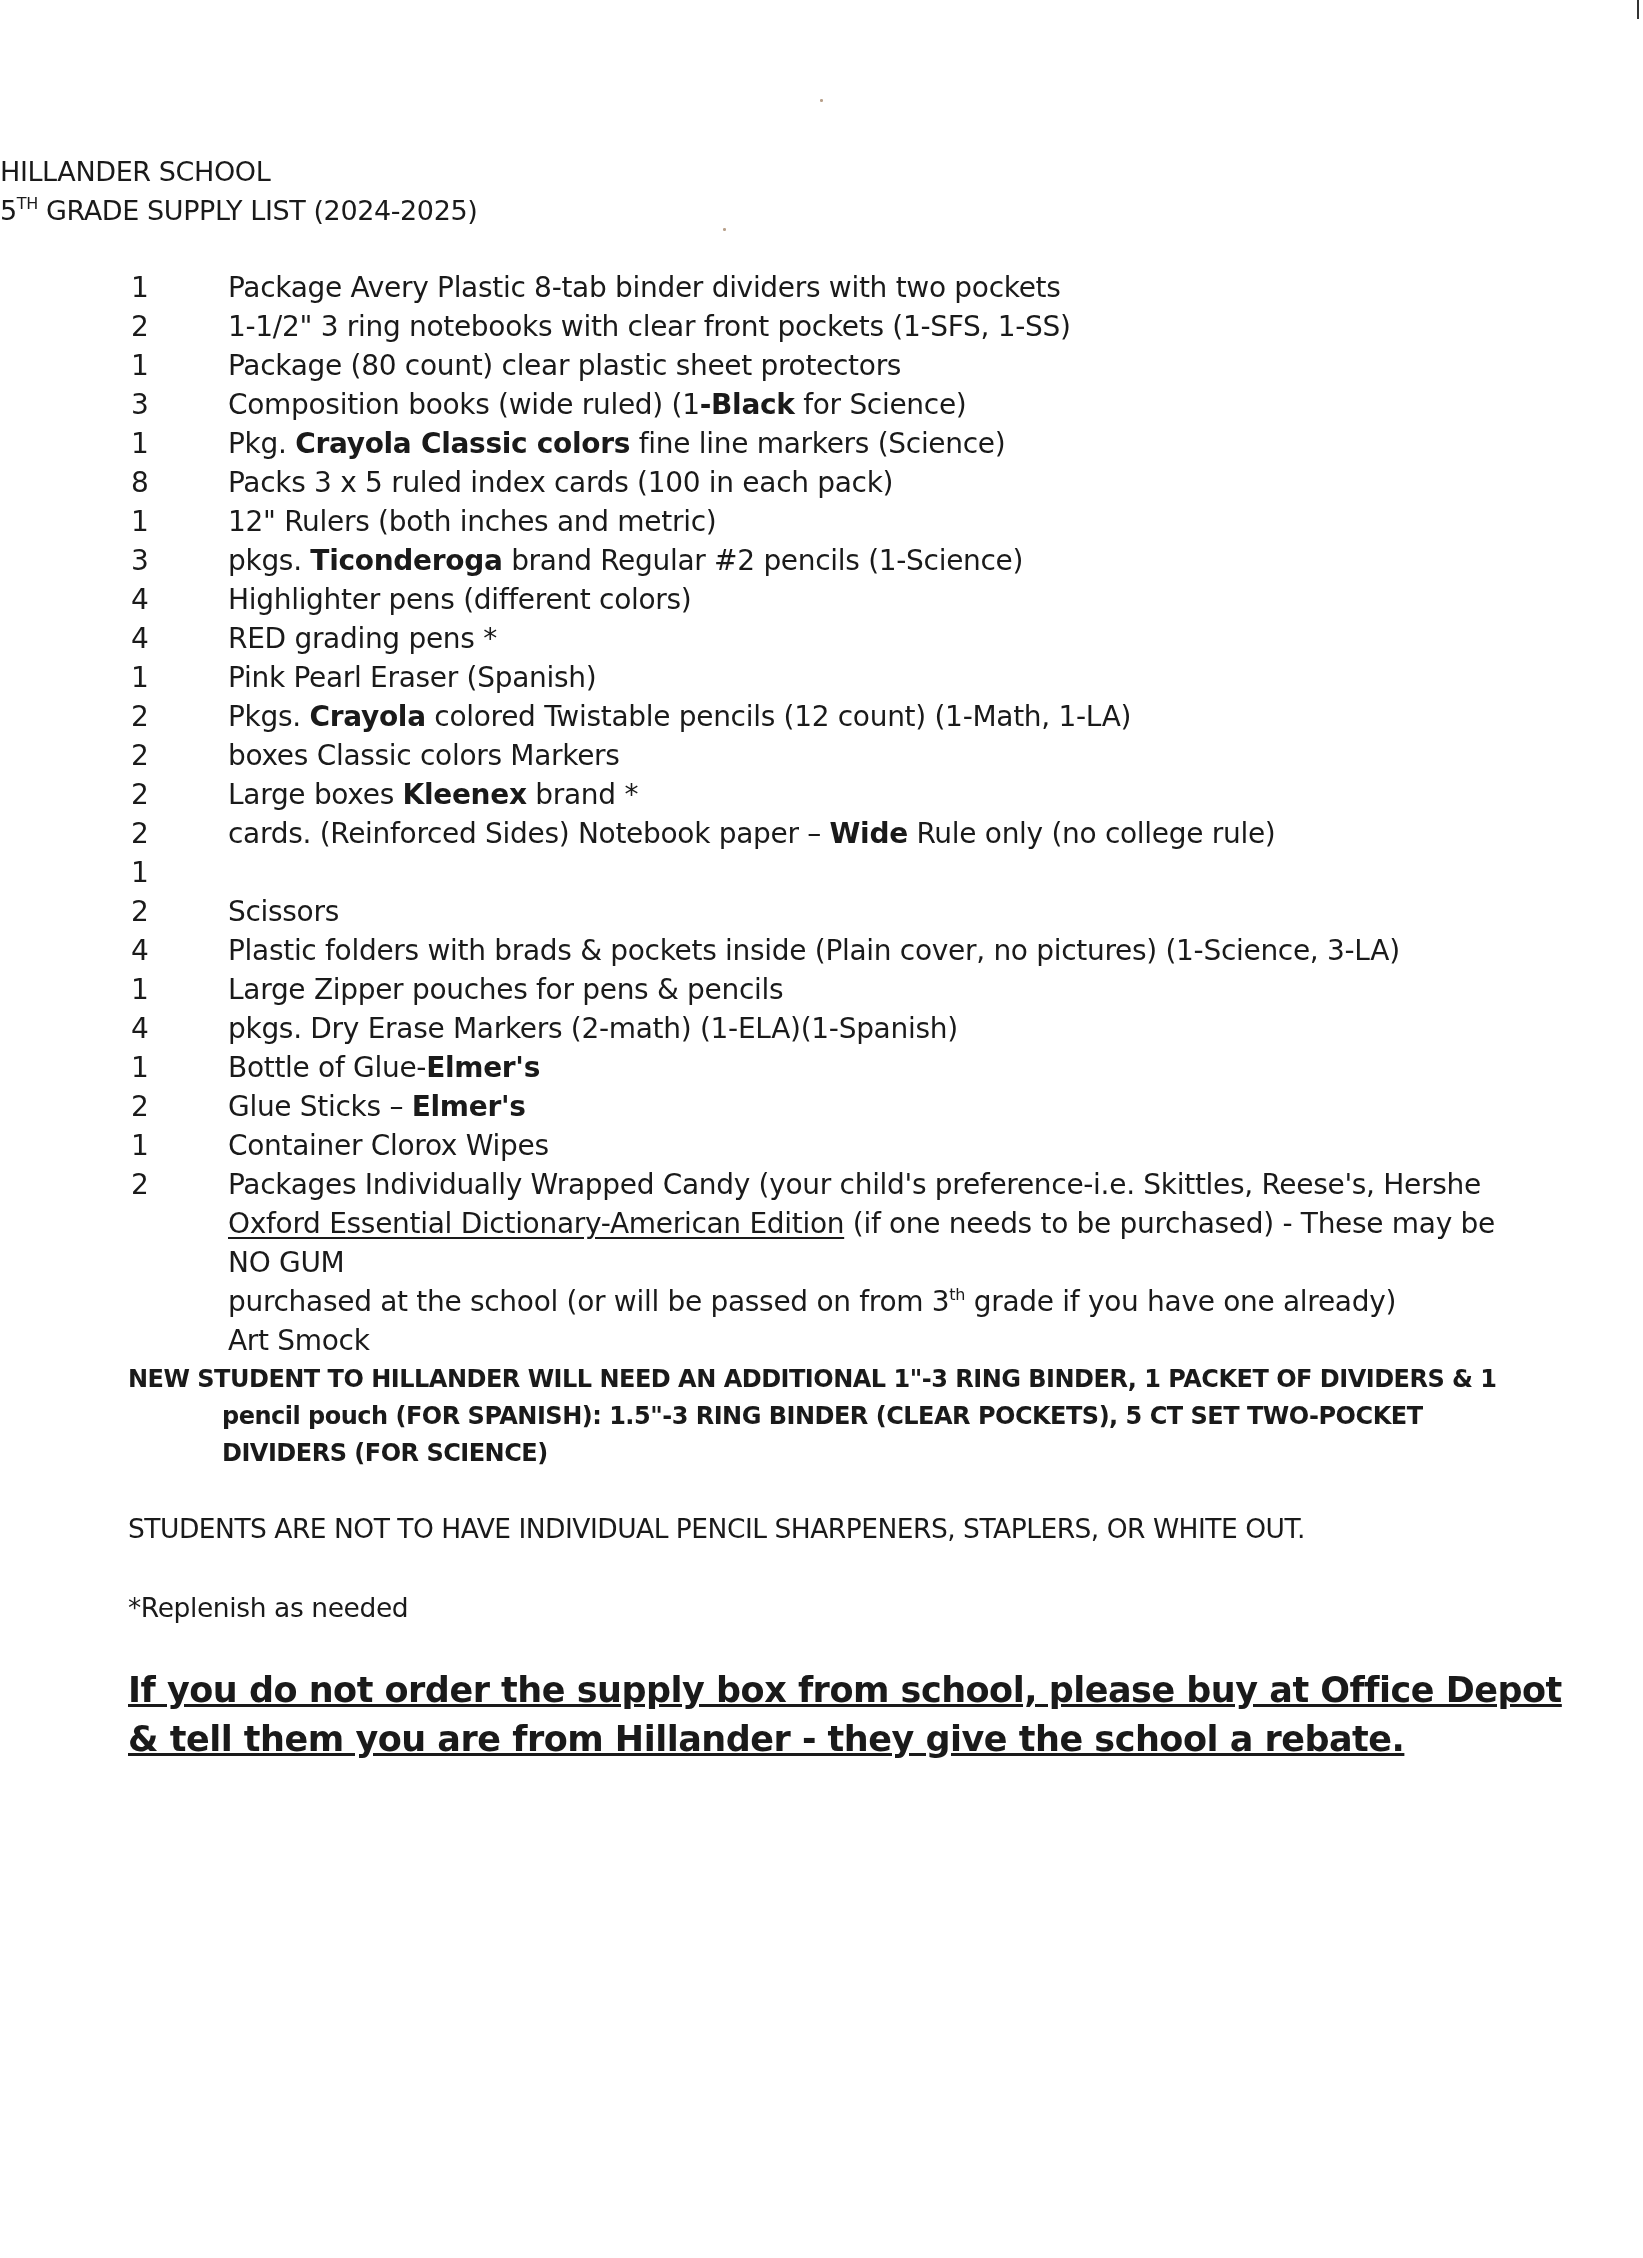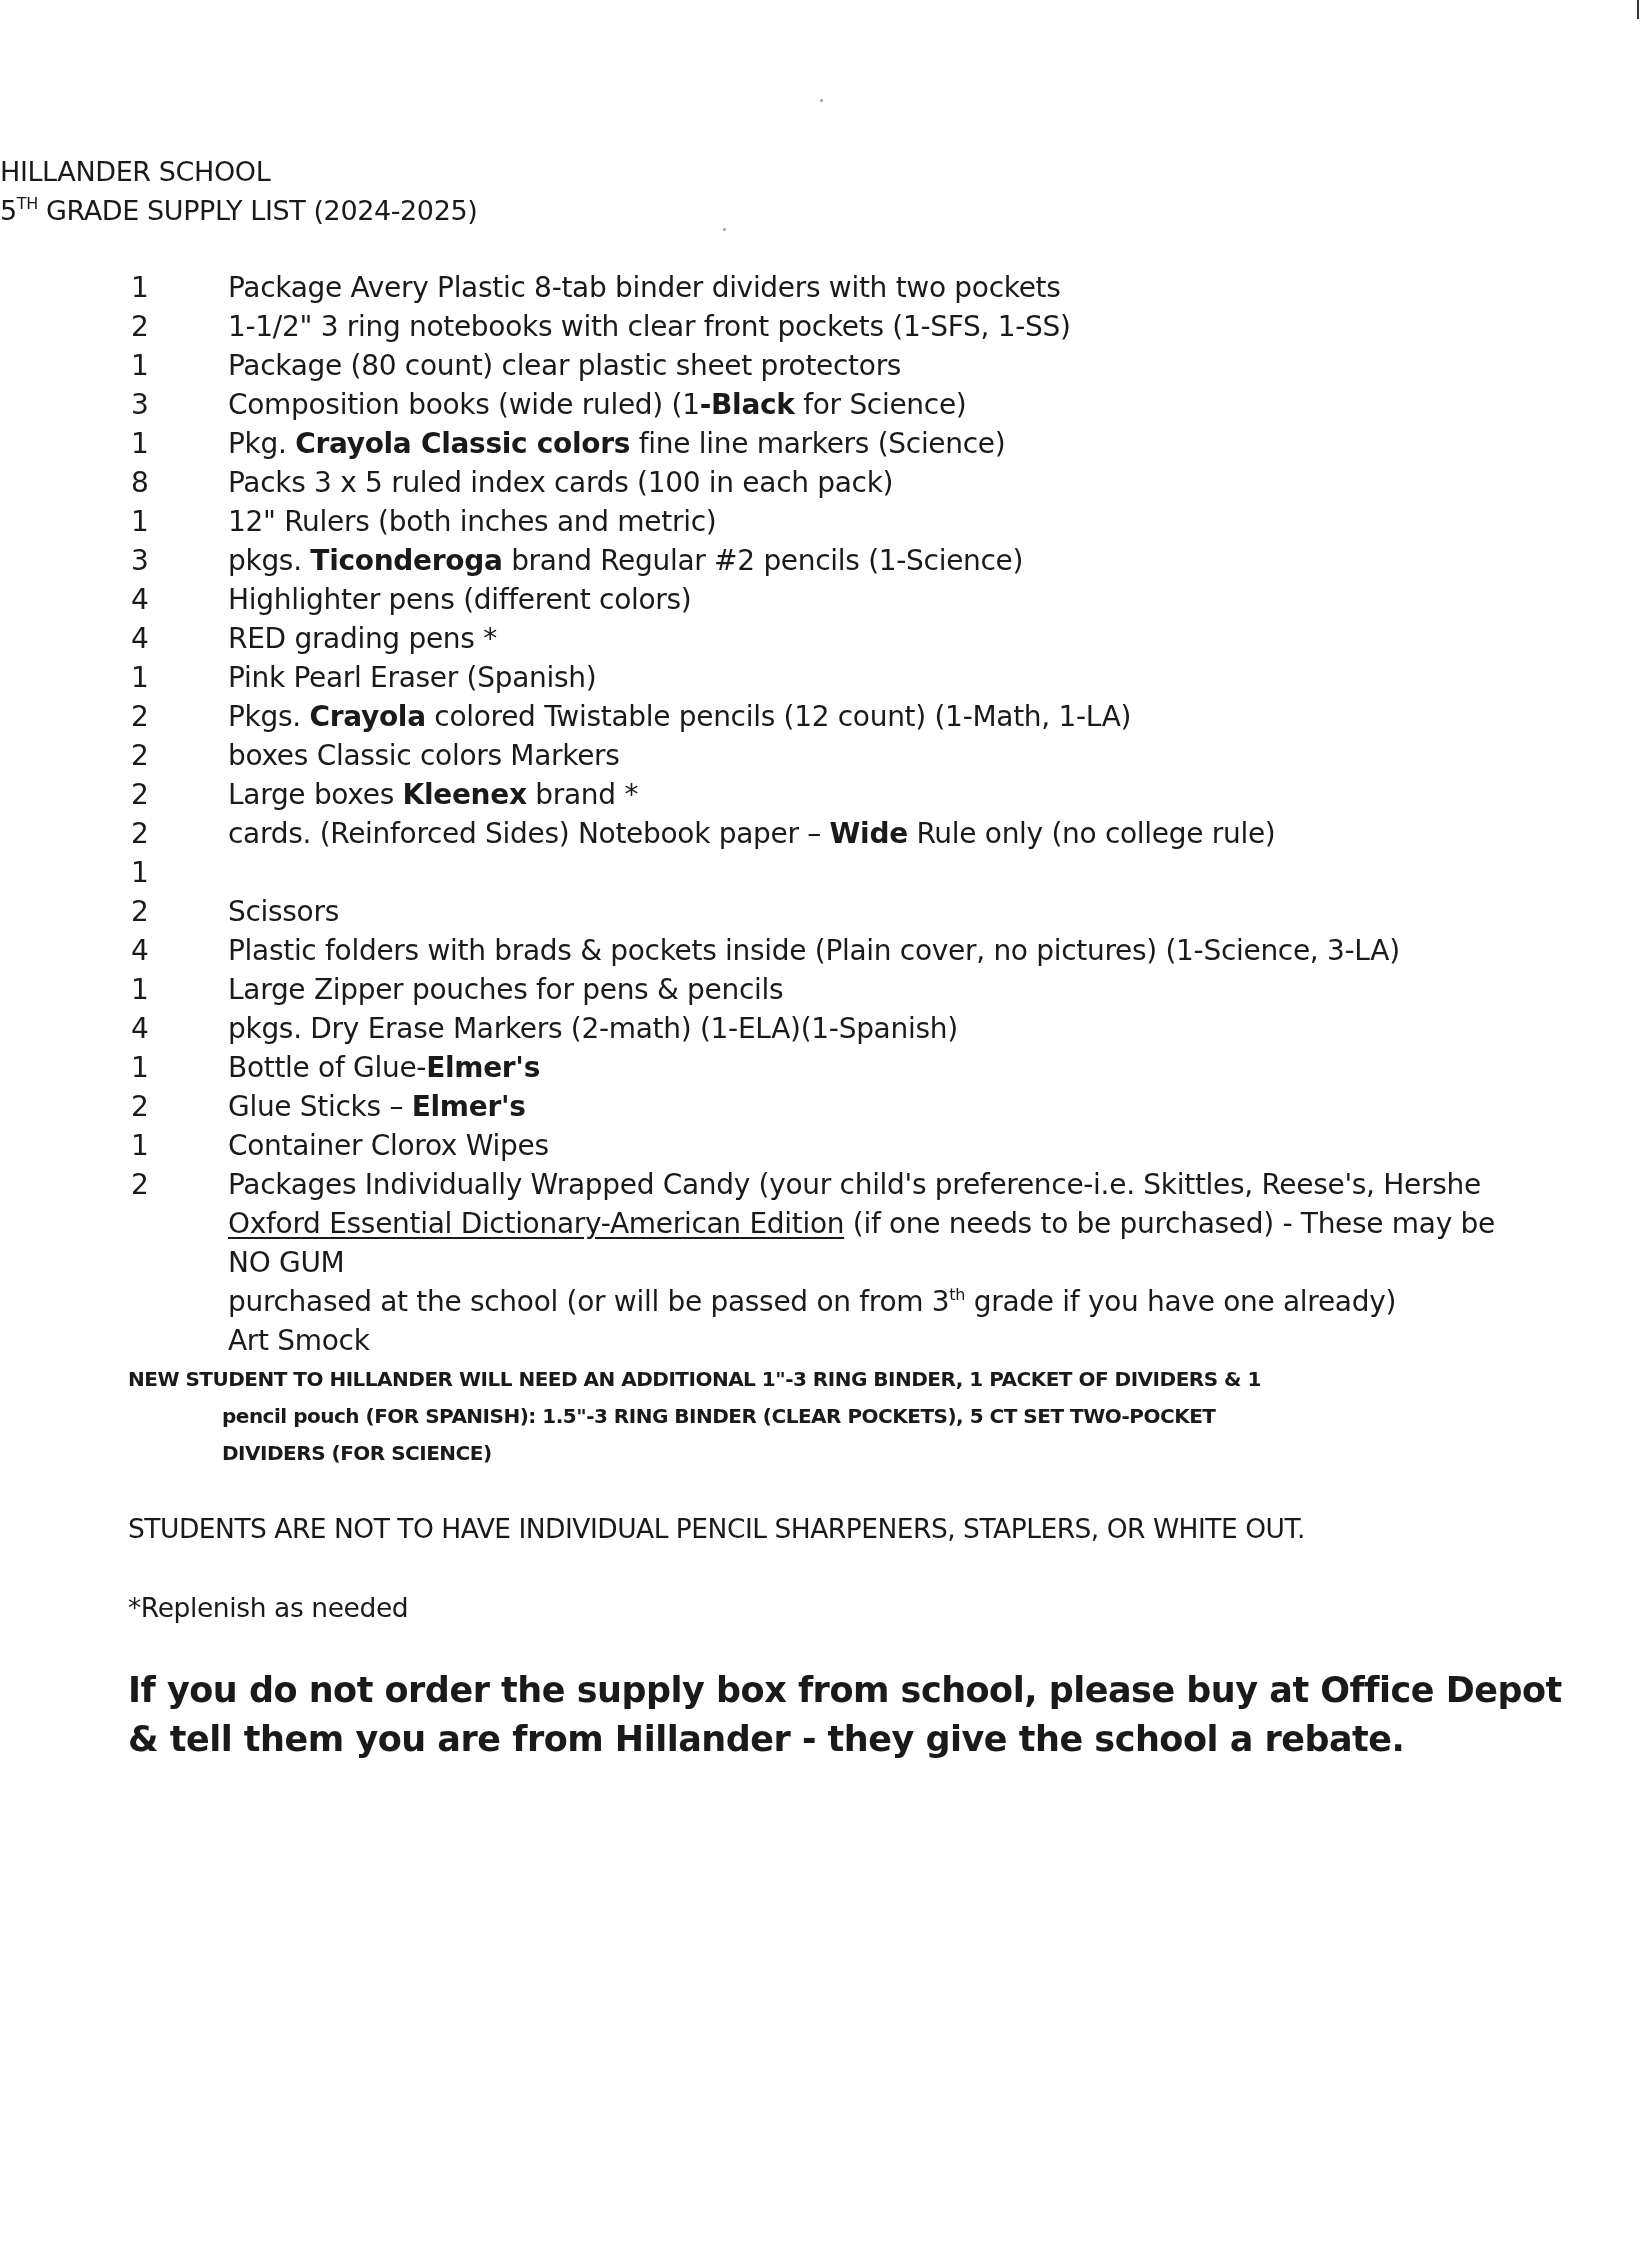--- a/index.html
+++ b/index.html
@@ -22,34 +22,34 @@
     position: relative; height: 39px; line-height: 39px; font-size: 28px;
     white-space: nowrap; letter-spacing: -0.3px;
   }
   .qty { position: absolute; left: 131px; width: 35px; }
   .desc { position: absolute; left: 228px; text-align: center; }
   .desc b { font-weight: bold; }
   .desc u { text-decoration: underline; text-underline-offset: 4.4px; }
   .desc sup { font-size: 16px; vertical-align: 10.6px; line-height: 0; }
   .new-student {
     position: absolute; top: 1361px; left: 128px; width: 1429px;
-    font-size: 20px; font-weight: bold; line-height: 37px; letter-spacing: -0.5px;
+    font-size: 24px; font-weight: bold; line-height: 37px; letter-spacing: -0.5px;
   }
   .new-student .indent { display: block; padding-left: 94px; }
   .notice {
     position: absolute; top: 1509px; left: 128px; font-size: 26.5px; letter-spacing: -0.5px;
     line-height: 39px; white-space: nowrap;
   }
   .replenish {
     position: absolute; top: 1588px; left: 128px; font-size: 26.5px; line-height: 39px;
     letter-spacing: -0.4px;
   }
   .promo {
     position: absolute; top: 1666px; left: 128px; width: 1500px;
-    font-size: 35px; font-weight: bold; line-height: 49px; letter-spacing: -0.5px;
+    font-size: 35px; font-weight: bold; line-height: 49px; letter-spacing: -0.5px; text-decoration: underline;
   }
 </style>
 </head>
 <body>
 
 <div class="page">
   <div class="scan-edge"></div>
   <div class="scan-dot" style="left:820px;top:99px;"></div>
   <div class="scan-dot" style="left:723px;top:228px;"></div>
 

